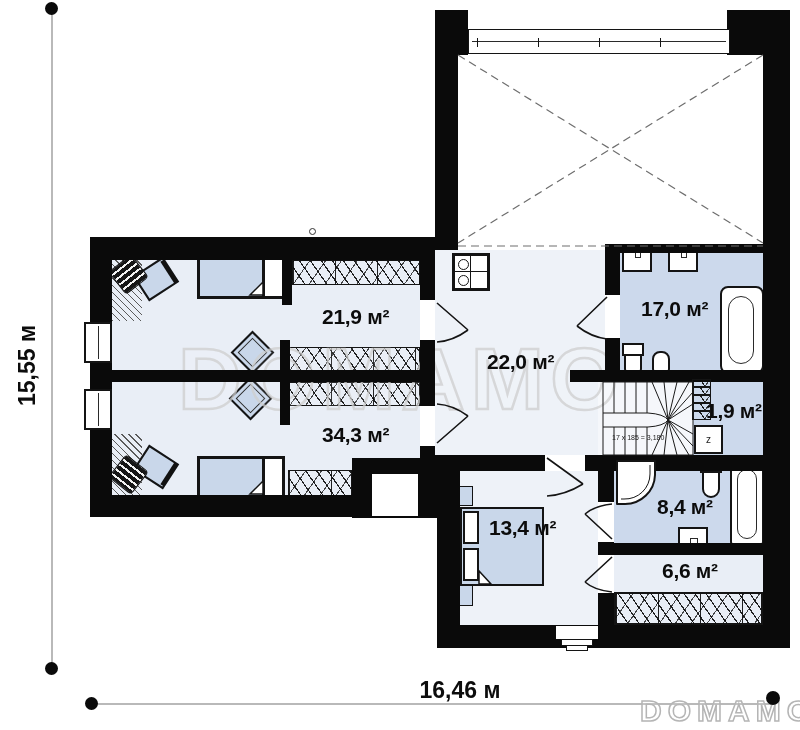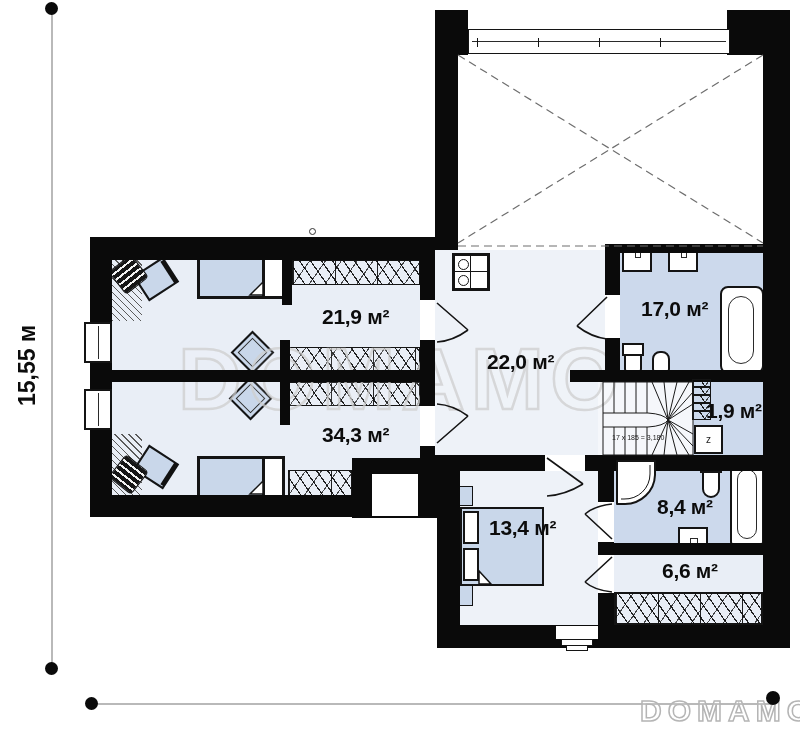--- a/index.html
+++ b/index.html
@@ -51,20 +51,21 @@
   <div class="floor" style="left:614px;top:553px;width:149px;height:74px;background:#e9eef6;"></div>
   <div class="floor" style="left:458px;top:53px;width:305px;height:193px;background:#ffffff;"></div>
 
   <div class="dimline" style="left:51px;top:8px;width:1.5px;height:660px;"></div>
   <div class="dimline" style="left:92px;top:703px;width:680px;height:1.5px;"></div>
   <div class="dot" style="left:45px;top:2px;"></div>
   <div class="dot" style="left:45px;top:662px;"></div>
   <div class="dot" style="left:85px;top:697px;"></div>
   <div class="dot" style="left:766px;top:691px;width:14px;height:14px;"></div>
   <div class="dim-label" style="left:-28px;top:352px;width:110px;transform:rotate(-90deg);">15,55 м</div>
+  <div class="dim-label" style="left:400px;top:677px;width:120px;">16,46 м</div>
 
   <div class="wm-big" style="left:178px;top:328px;">DOMAMO</div>
   <div class="wm-small" style="left:640px;top:694px;">DOMAMO</div>
 
   <div class="wall" style="left:90px;top:237px;width:345px;height:23px;"></div>
   <div class="wall" style="left:90px;top:237px;width:22px;height:280px;"></div>
   <div class="wall" style="left:100px;top:370px;width:335px;height:12px;"></div>
   <div class="wall" style="left:420px;top:250px;width:15px;height:208px;"></div>
   <div class="wall" style="left:90px;top:495px;width:280px;height:22px;"></div>
   <div class="wall" style="left:352px;top:458px;width:108px;height:60px;"></div>

